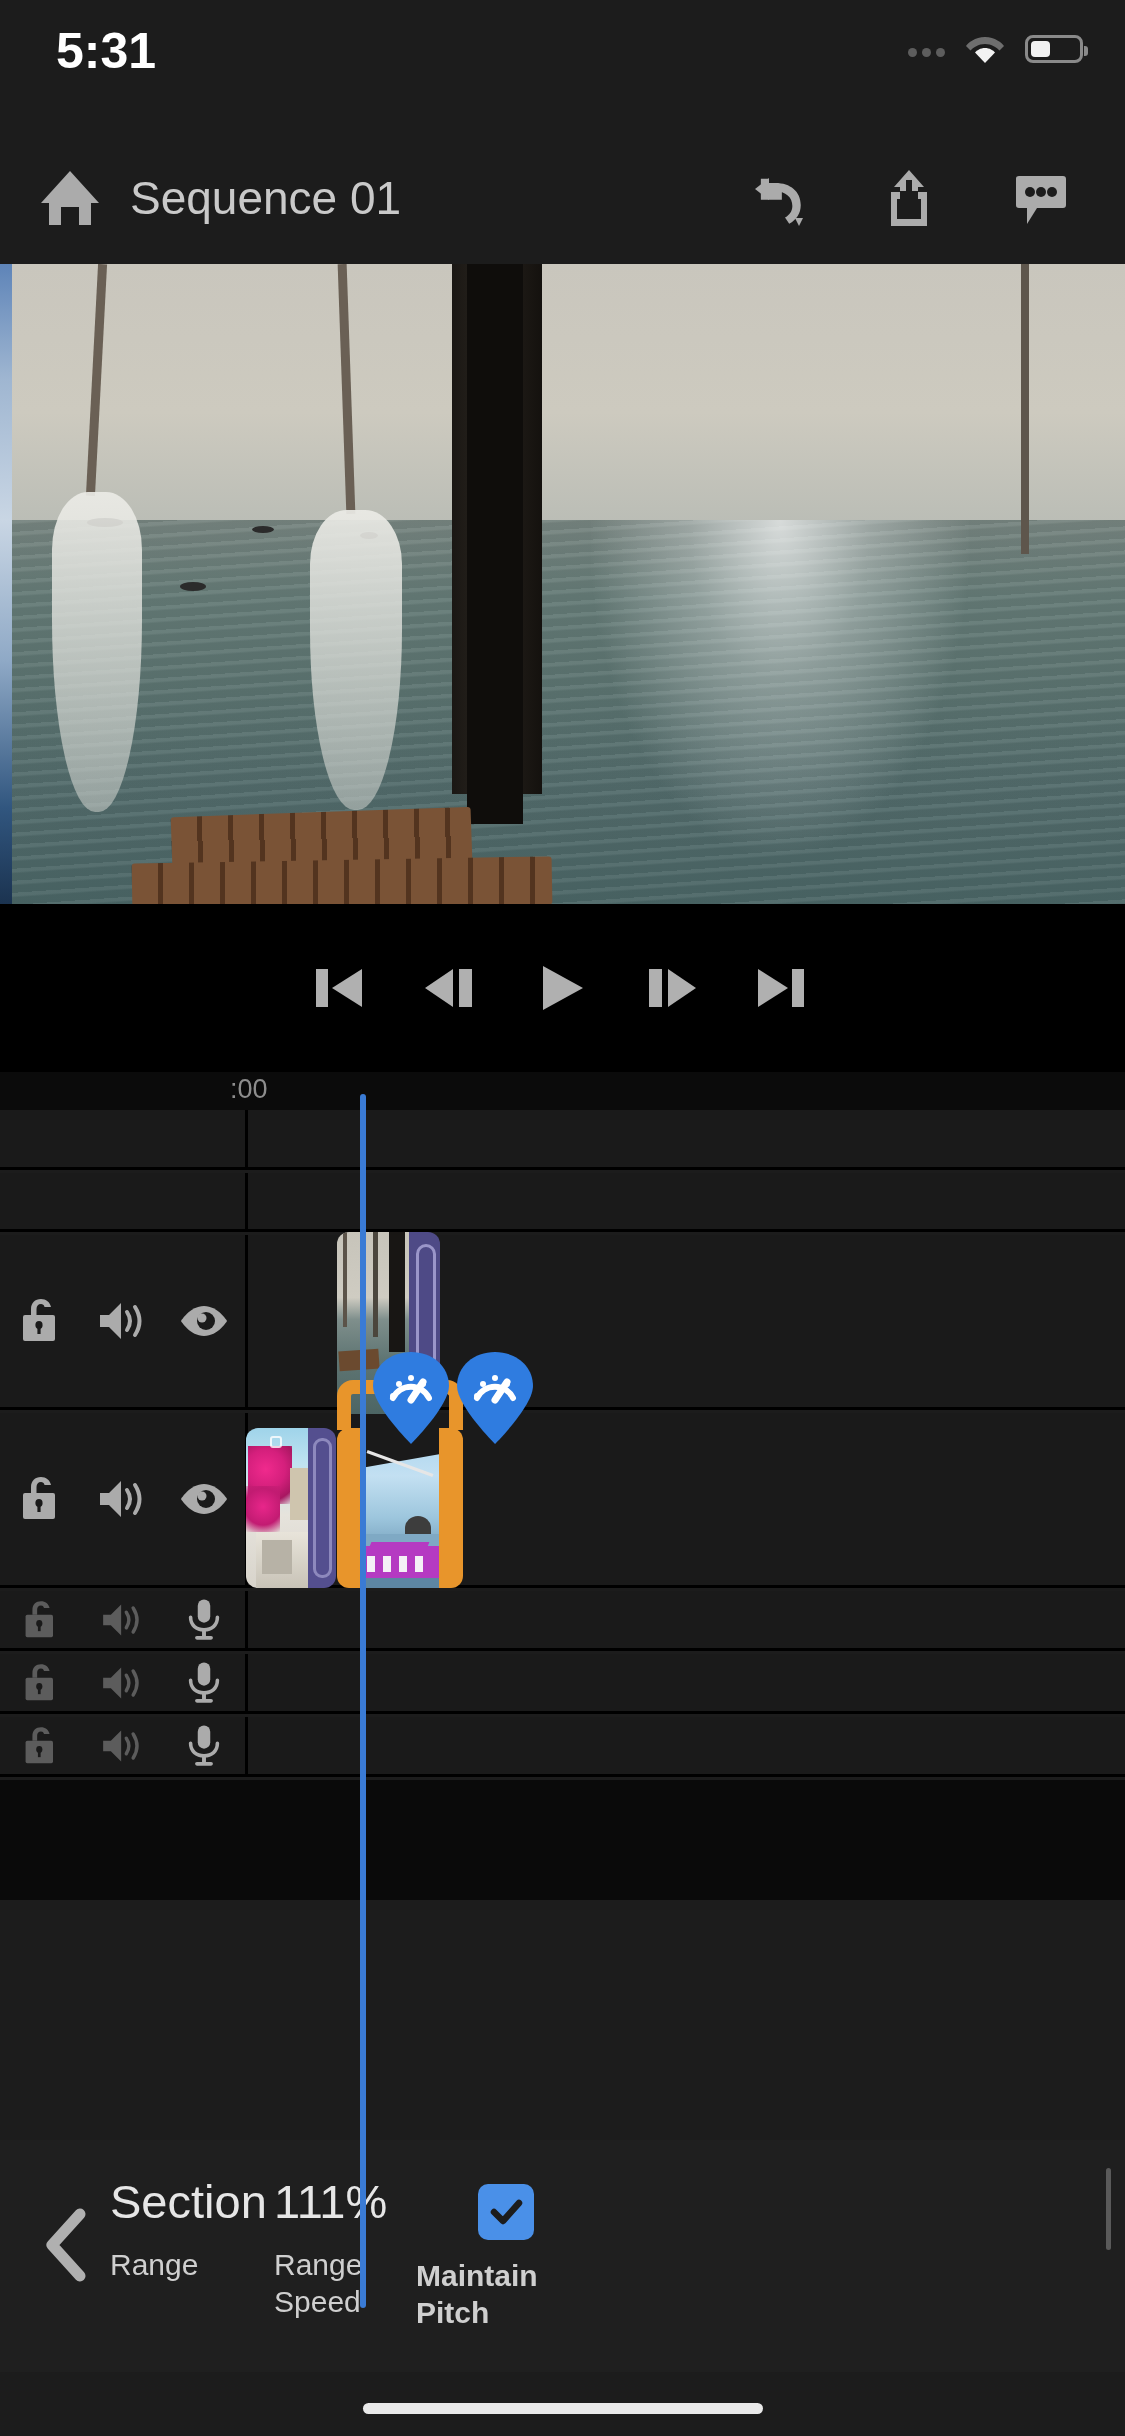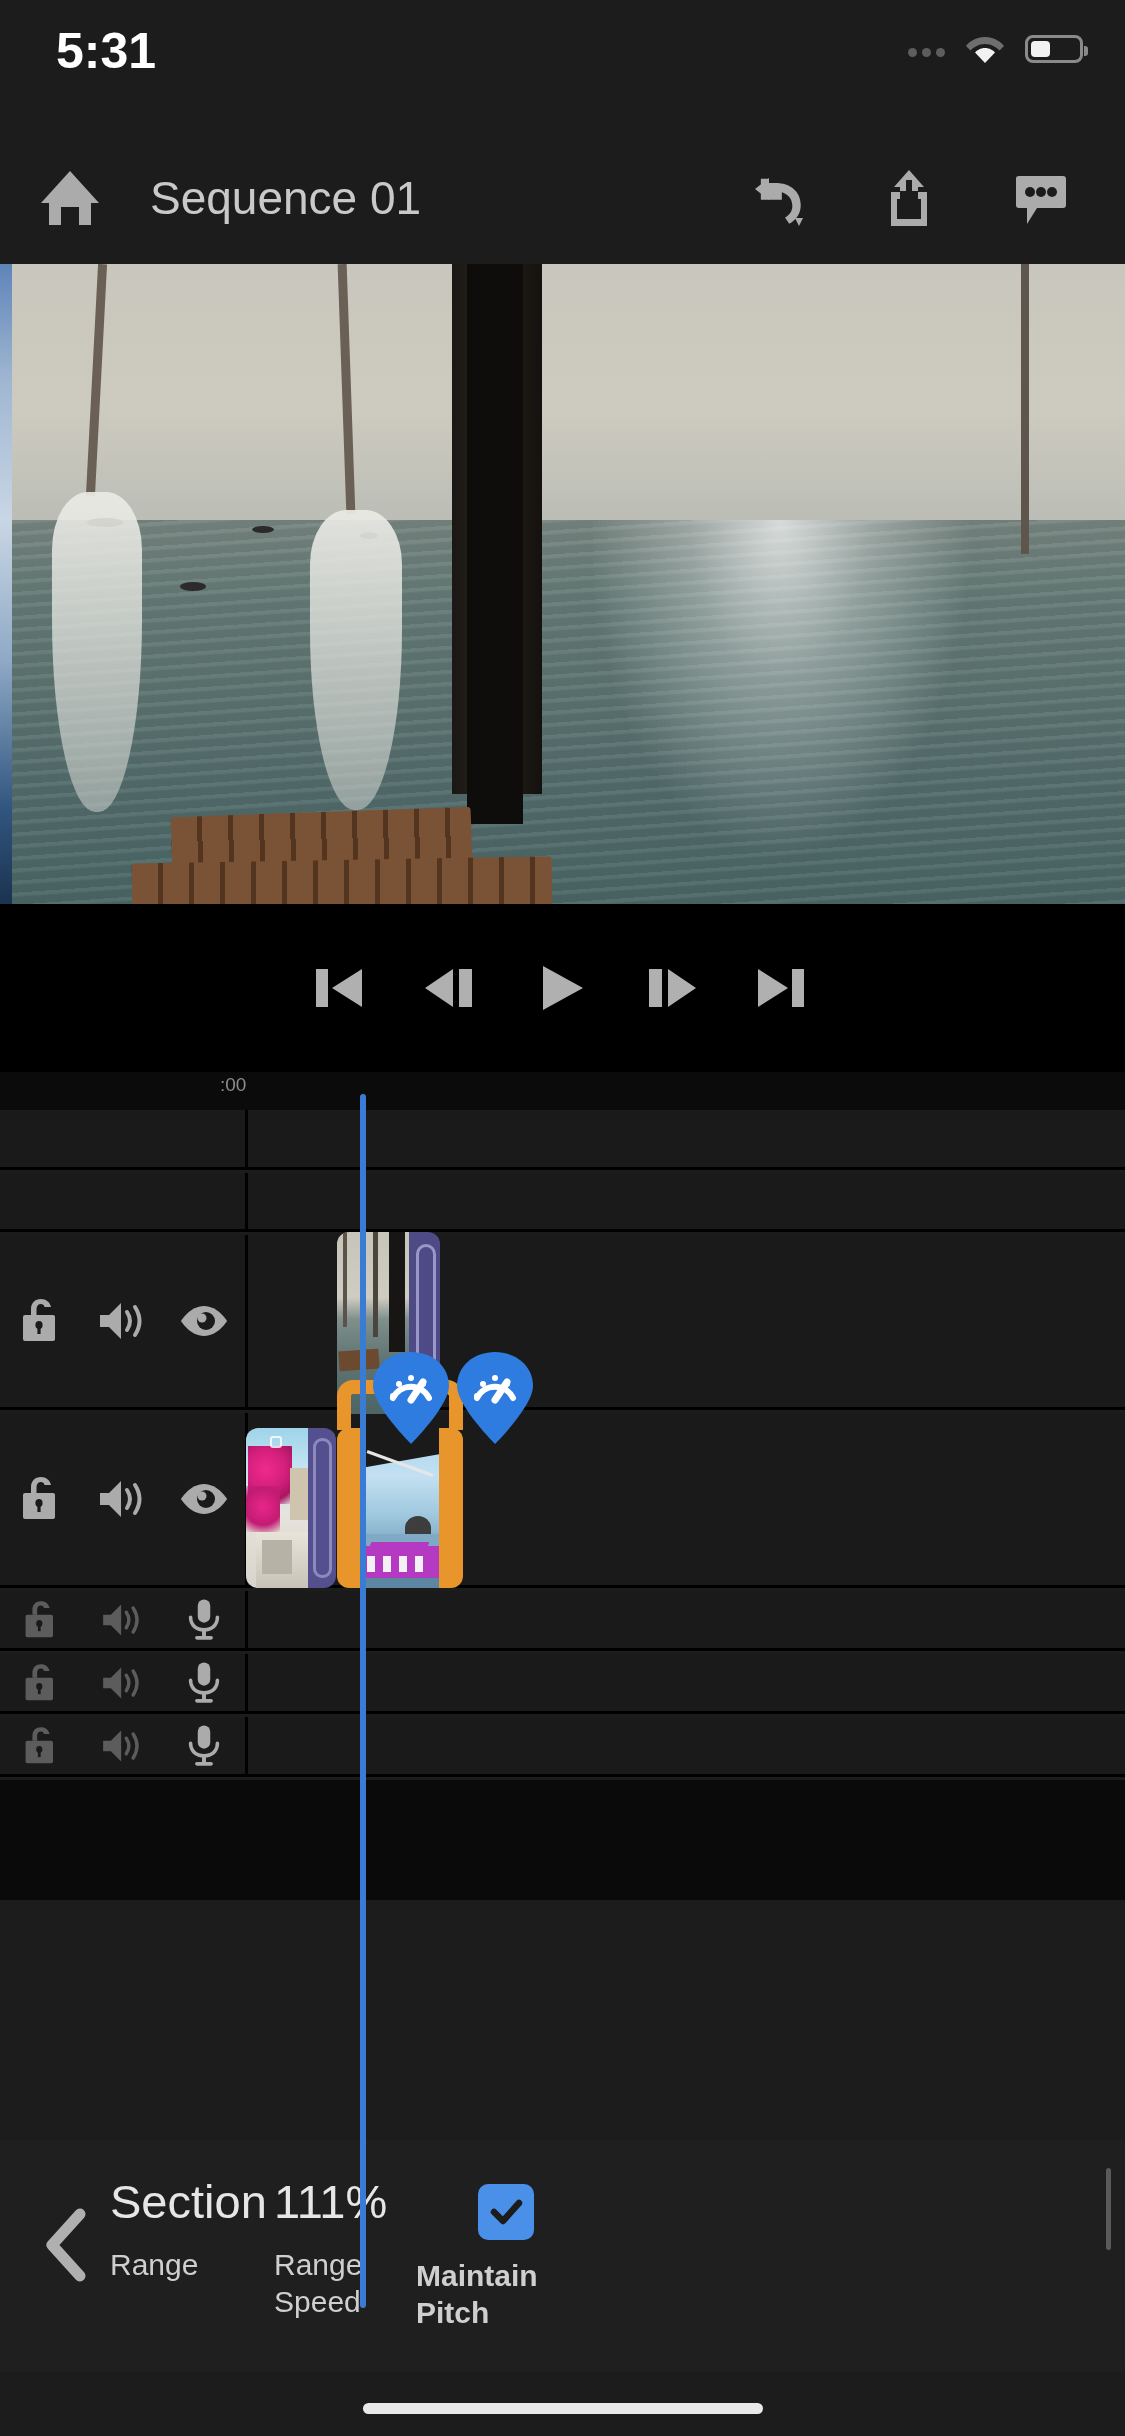--- a/index.html
+++ b/index.html
@@ -37,21 +37,21 @@
     background:#8a8a8a; border-radius:0 3px 3px 0;
   }
   .batt i{
     position:absolute; left:3px; top:3px; bottom:3px; width:36%;
     background:#f2f2f2; border-radius:4px; display:block;
   }
 
   
   .navbar{
     position:absolute; top:132px; left:0; width:1125px; height:132px;
-    background:#1c1c1c; display:flex; align-items:center;gap:20px;
+    background:#1c1c1c; display:flex; align-items:center;
   }
   .nav-home{ margin-left:26px; width:88px; height:88px; display:flex; align-items:center; justify-content:center; }
   .nav-title{
     font-size:46px; color:#c9c9c9; margin-left:16px; font-weight:400;
   }
   .nav-actions{ margin-left:auto; display:flex; align-items:center; gap:58px; margin-right:50px; }
   .nav-btn{ width:72px; height:72px; display:flex; align-items:center; justify-content:center; }
   svg{ display:block; }
 
   
@@ -105,21 +105,21 @@
     display:flex; align-items:center; justify-content:space-between;
   }
   .tbtn{ width:78px; height:78px; display:flex; align-items:center; justify-content:center; }
 
   
   .ruler{
     position:absolute; top:1072px; left:0; width:1125px; height:38px;
     background:#0b0b0b;
   }
   .ruler-lbl{
-    position:absolute; left:220px; top:2px; font-size:19px; color:#8d8d8d;
+    position:absolute; left:230px; top:2px; font-size:27px; color:#8d8d8d;
   }
   .trackwrap{ position:absolute; top:1110px; left:0; width:1125px; height:1190px; }
   .track{
     position:absolute; left:0; width:1125px;
     background:#1a1a1a; border-bottom:3px solid #000;
   }
   .track .hdr{
     position:absolute; left:0; top:0; width:248px; height:100%;
     border-right:3px solid #000;
     display:flex; align-items:center; justify-content:space-around;

